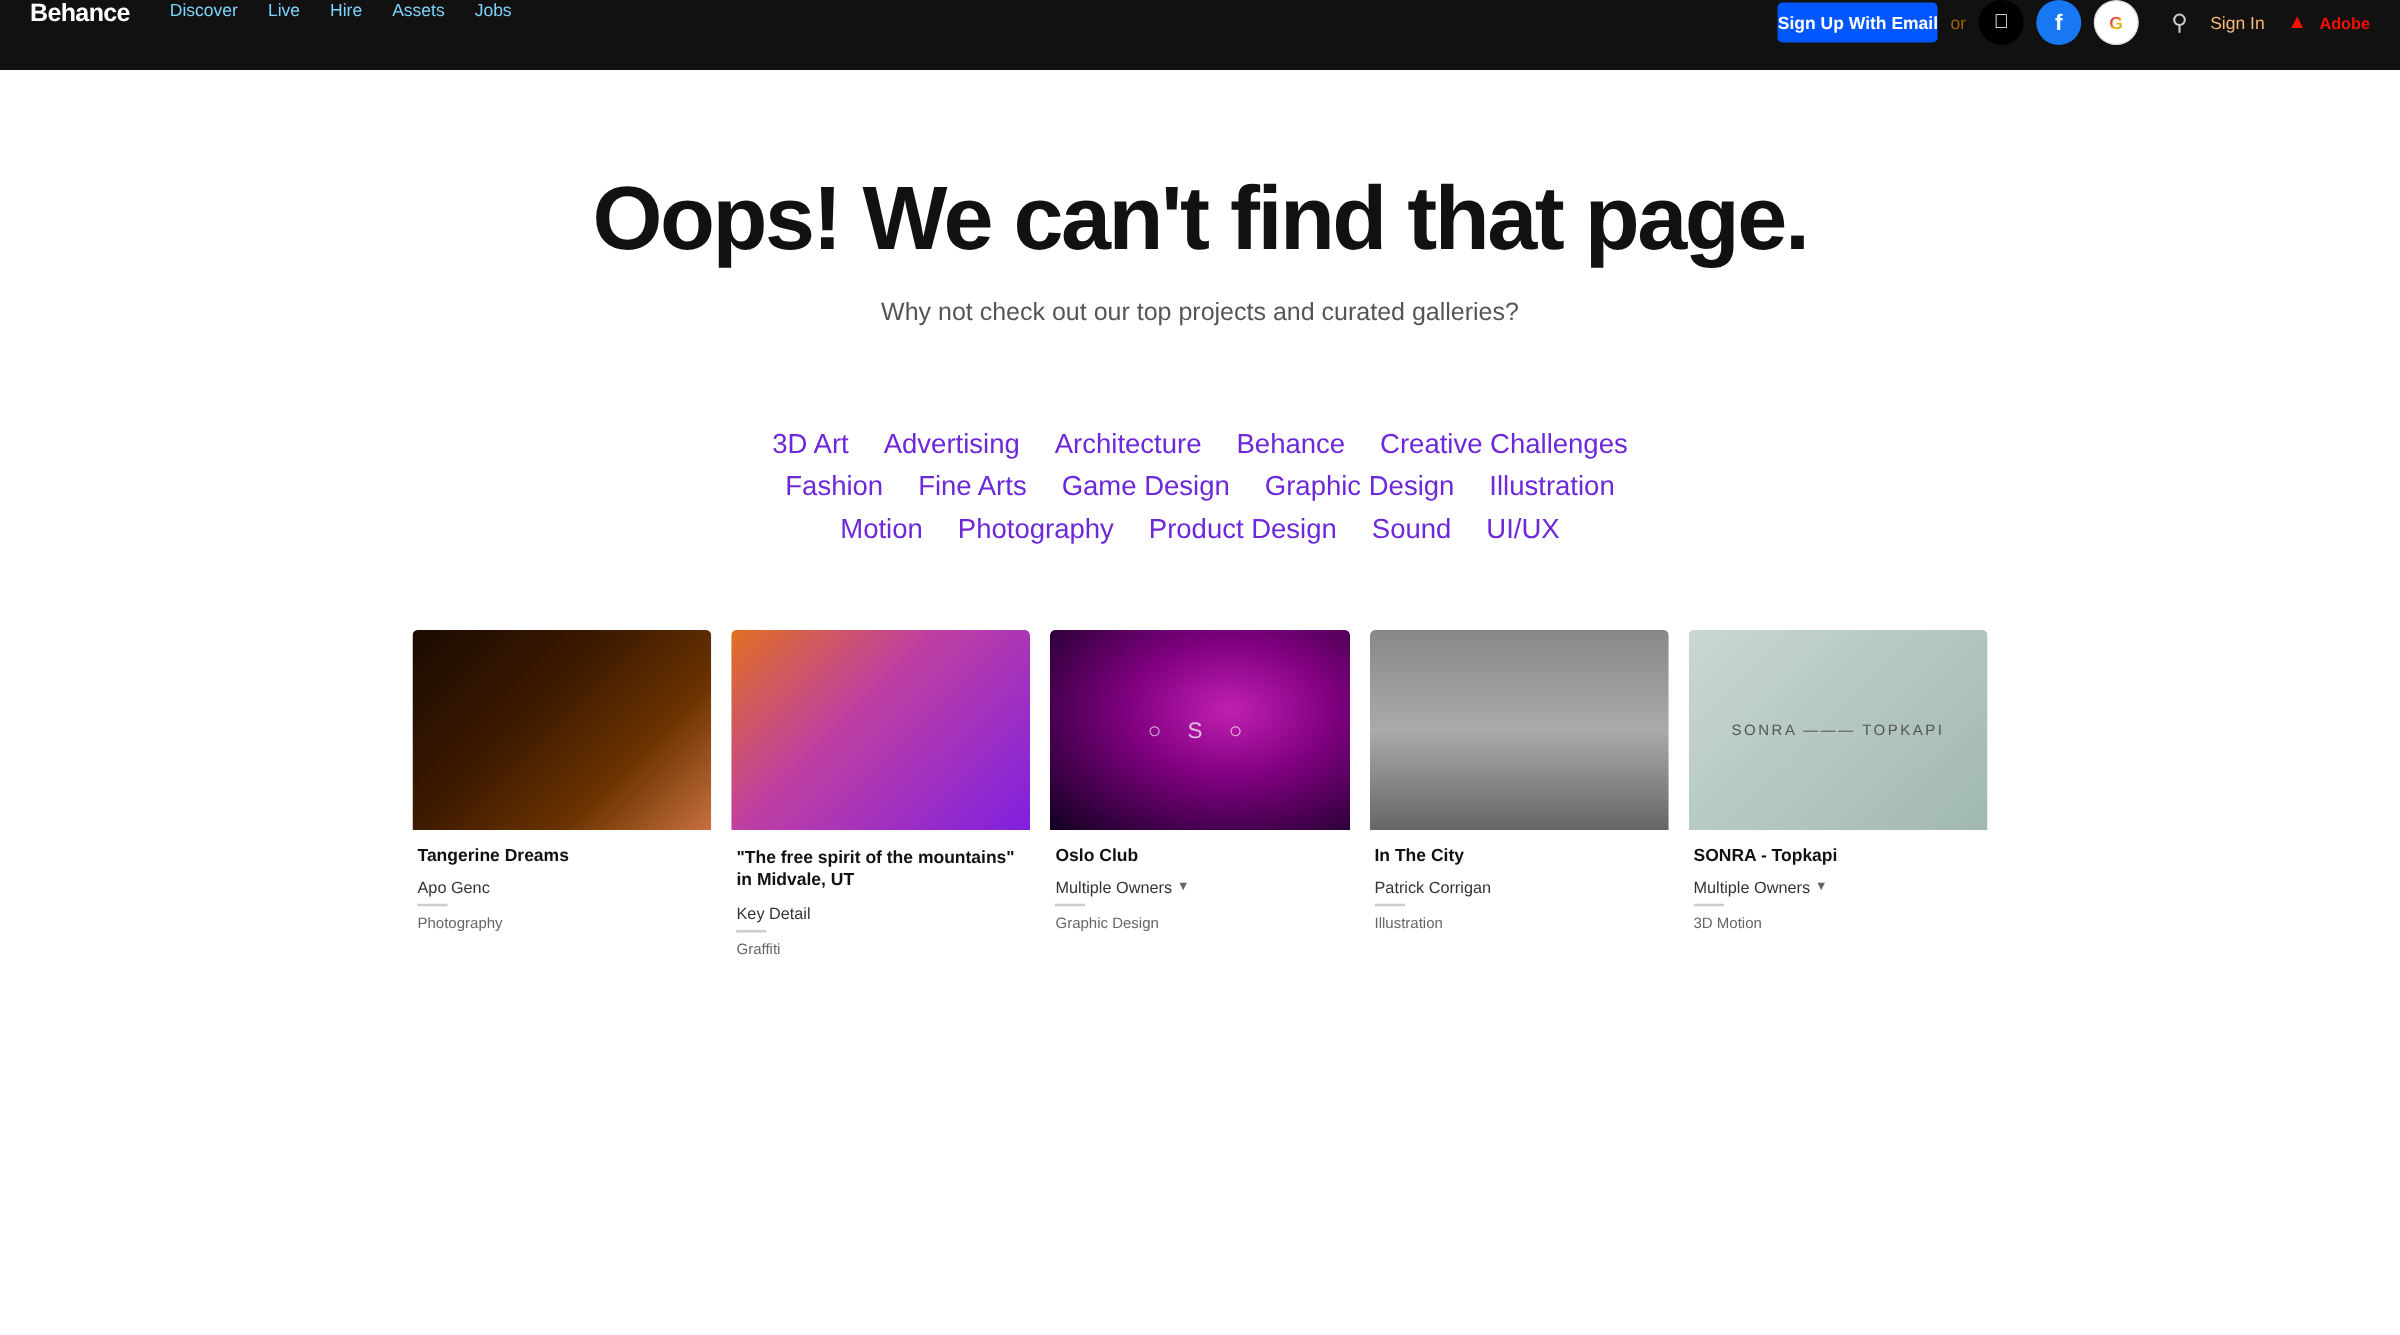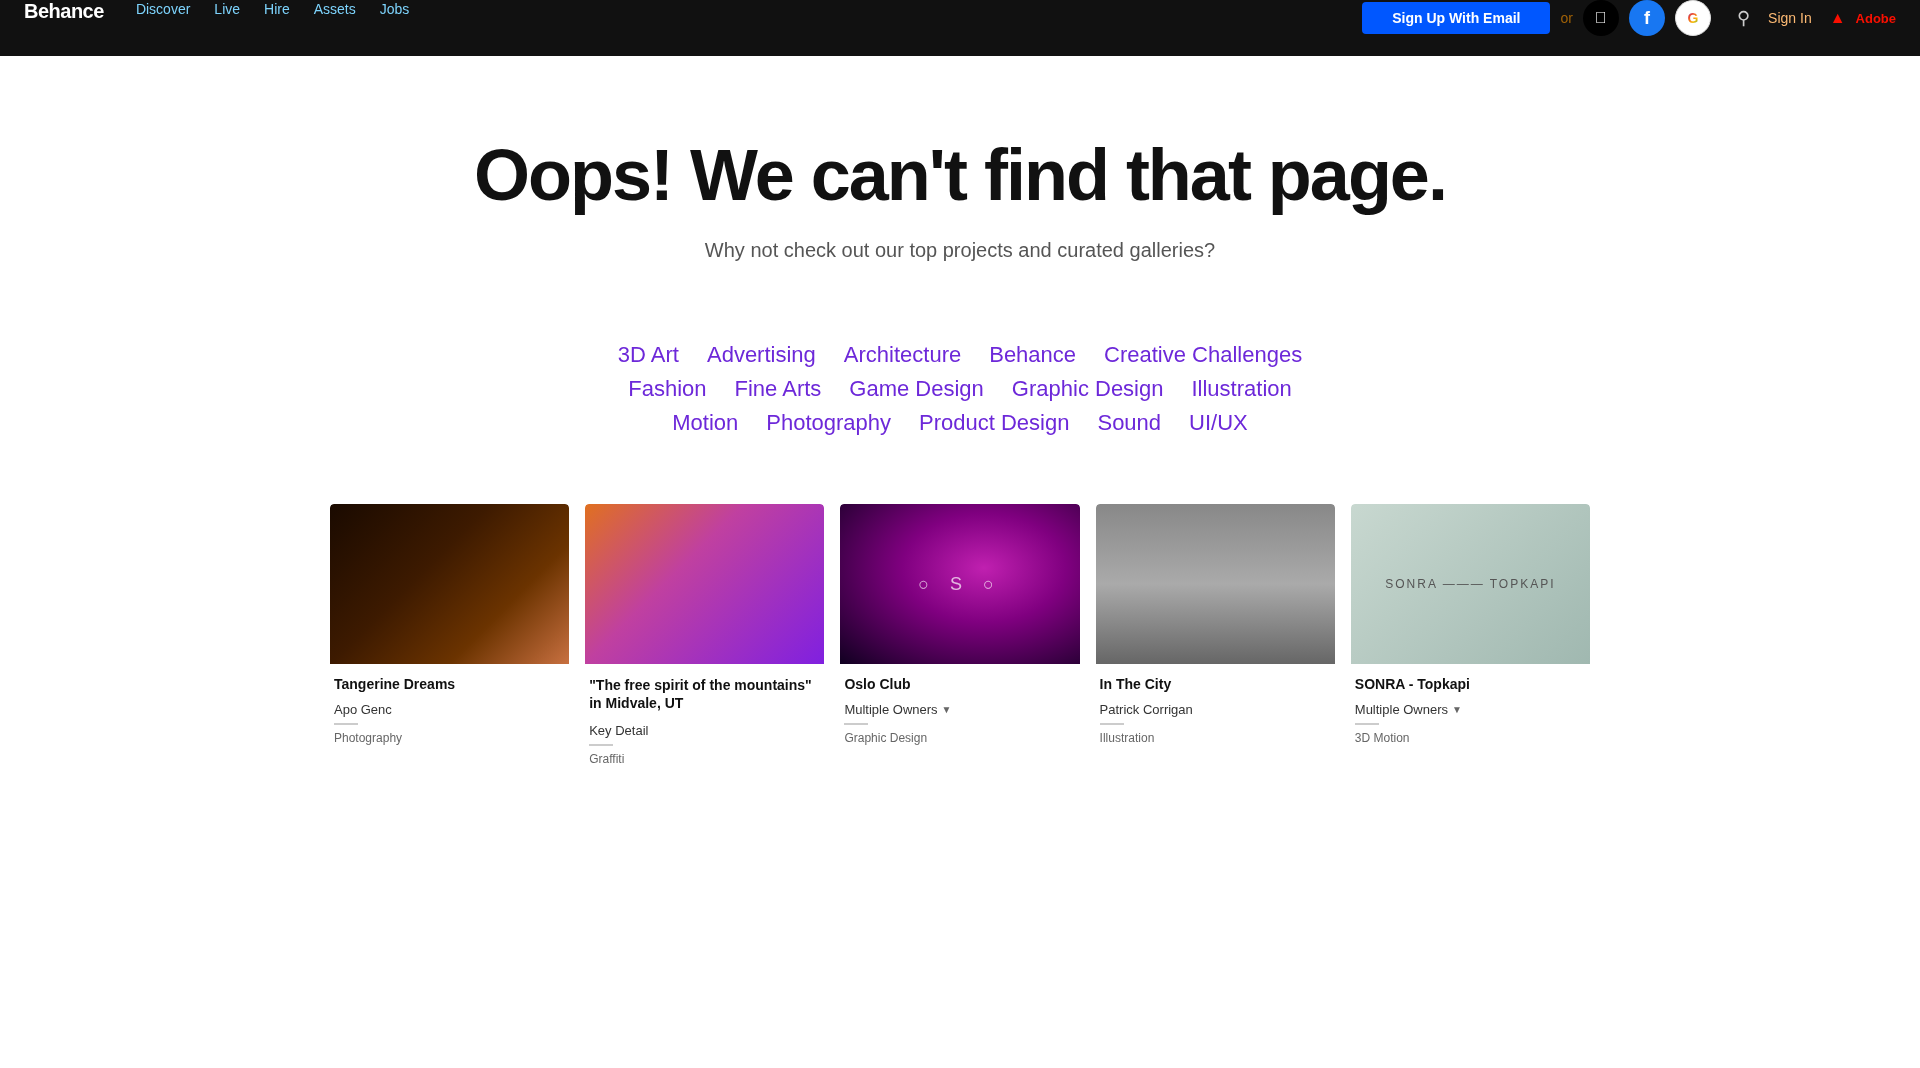--- a/index.html
+++ b/index.html
@@ -37,21 +37,21 @@
     .navbar-right {
       display: flex;
       align-items: center;
       gap: 10px;
     }
     .btn-signup {
       background: #0057ff;
       color: #fff;
       border: none;
       border-radius: 4px;
-      padding: 8px 30px;
+      padding: 8px 0;
       font-size: 14px;
       font-weight: 600;
       cursor: pointer;
     }
     .or-text { color: #a16207; font-size: 14px; }
     .icon-btn {
       width: 36px;
       height: 36px;
       border-radius: 50%;
       border: none;

